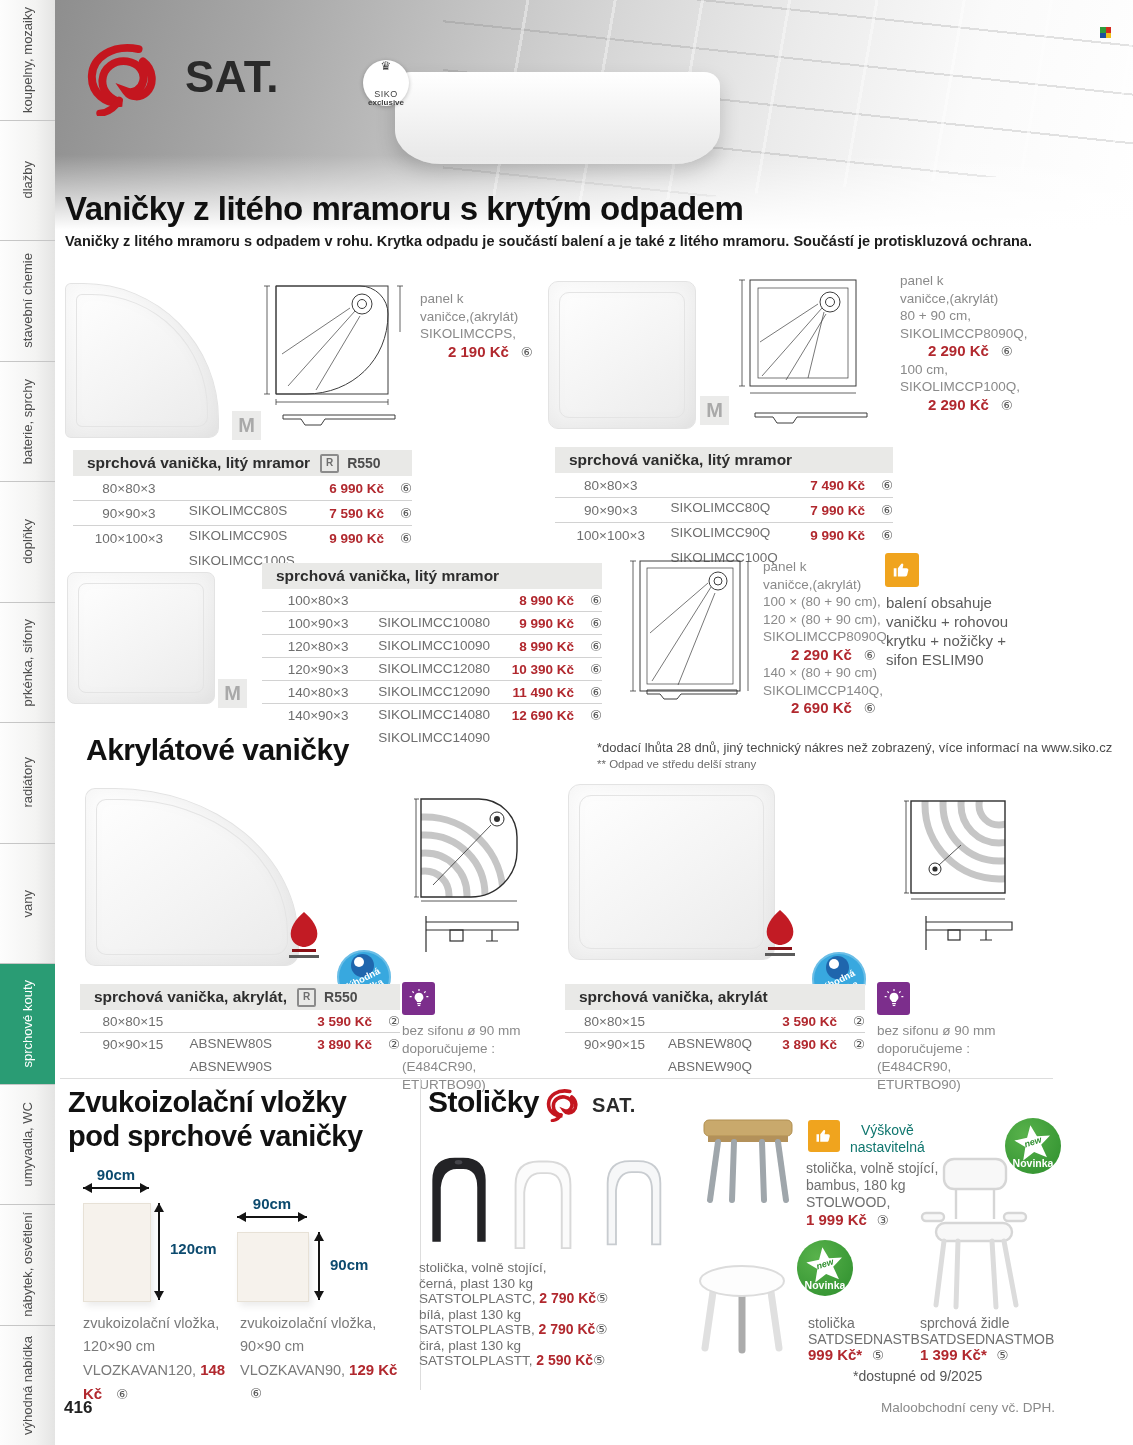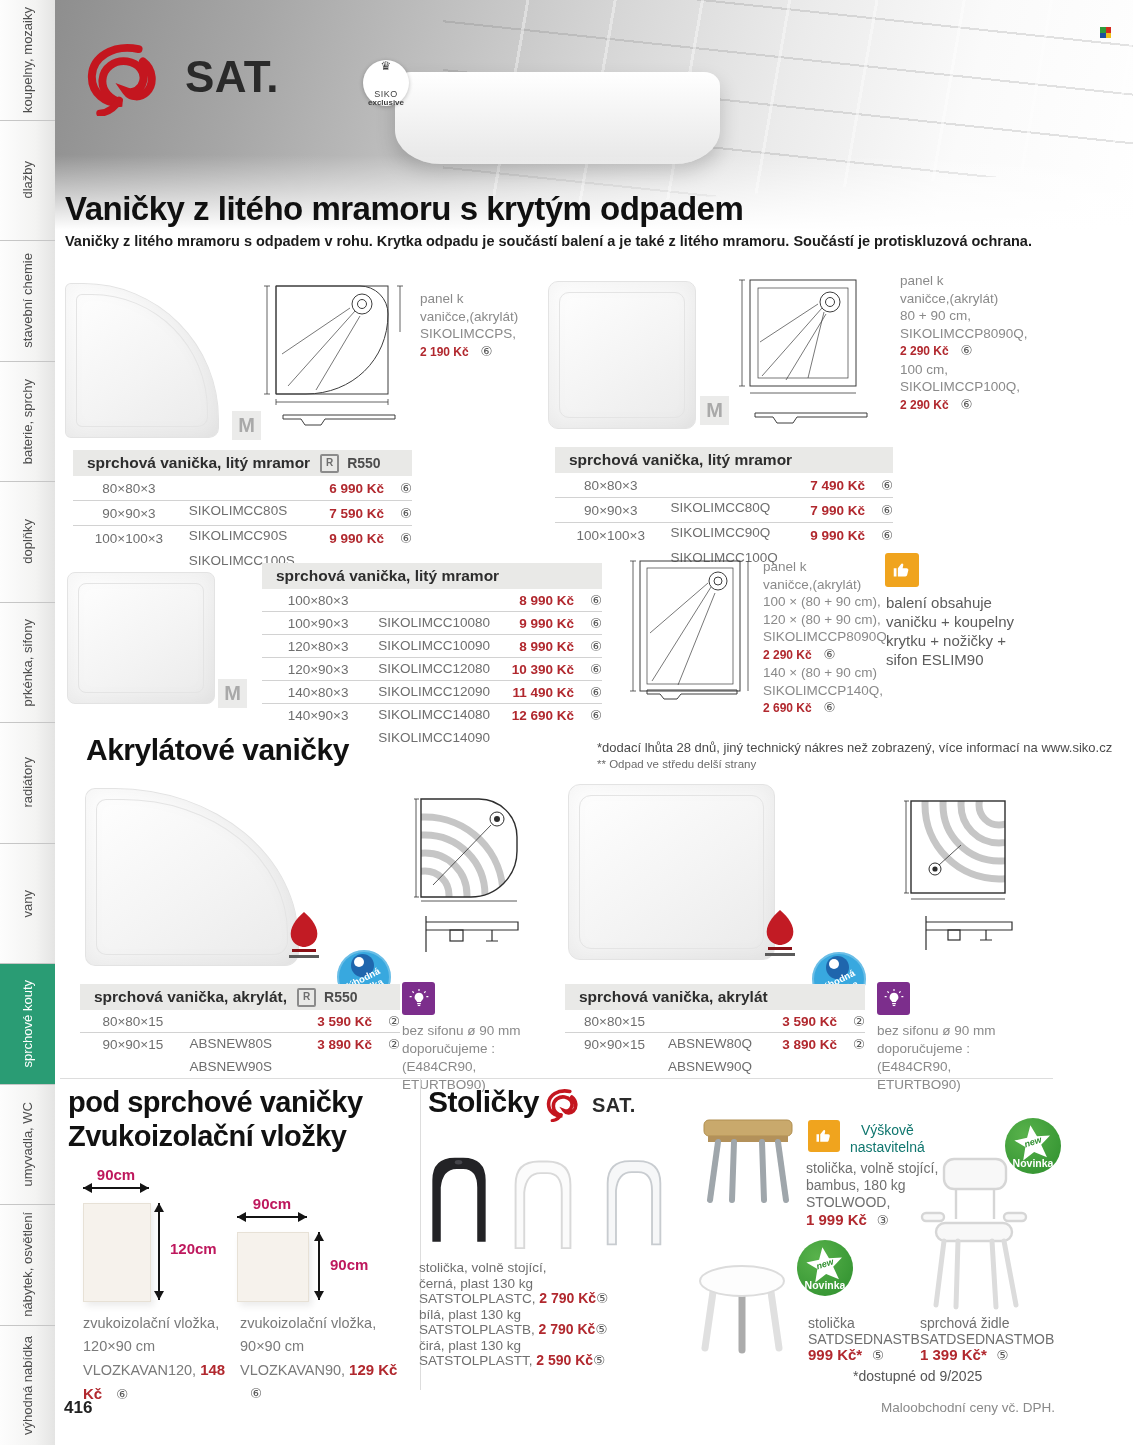--- a/index.html
+++ b/index.html
@@ -72,33 +72,33 @@
   .h24 .pt-row{height:24px;} .h22 .pt-row{height:22px;}
   .cw-size{width:33%;text-align:center;}
   .cw-code{width:38%;padding-left:4px;margin-top:44px;}
   .cw-price{flex:1;text-align:right;}
   .cw-ref{width:28px;text-align:right;}
   .price{color:#b1282e;font-weight:bold;}
   .ref{font-family:"DejaVu Sans",sans-serif;color:#555;font-size:13.5px;font-weight:normal;}
 
   
   .pnote{position:absolute;font-size:13.5px;line-height:17.5px;color:#8a8a8a;}
-  .pnote .price{font-size:12px;}
+  .pnote .price{font-size:15px;margin-left:28px;}
   .pkg{position:absolute;font-size:15px;line-height:19px;color:#5c5c5c;}
   .tip{position:absolute;font-size:13.5px;line-height:18px;color:#8a8a8a;}
   .foot1{position:absolute;font-size:13px;color:#4a4a4a;}
   .foot2{position:absolute;font-size:11.5px;color:#6b6b6b;}
   .sec-title{position:absolute;font-weight:bold;color:#111;letter-spacing:-.5px;}
   .cap{position:absolute;font-size:14.5px;line-height:23px;color:#7a7a7a;}
   .cap .price{font-size:15px;}
   .stline{position:absolute;font-size:13.5px;line-height:15.5px;color:#6f6f6f;}
   .stline .price{font-size:14px;}
   .bam{position:absolute;font-size:14px;line-height:17px;color:#6f6f6f;}
   .bam .price{font-size:15px;}
-  .dimlab{position:absolute;font-weight:bold;font-size:15px;color:#be185d;}
+  .dimlab{position:absolute;font-weight:bold;font-size:15px;color:#0c4a6e;}
   .arr-h{position:absolute;height:2px;background:#141414;}
   .arr-h::before,.arr-h::after{content:"";position:absolute;top:-4px;border-top:5px solid transparent;border-bottom:5px solid transparent;}
   .arr-h::before{left:0;border-right:9px solid #141414;}
   .arr-h::after{right:0;border-left:9px solid #141414;}
   .arr-v{position:absolute;width:2px;background:#141414;}
   .arr-v::before{content:"";position:absolute;left:-4px;top:0;border-left:5px solid transparent;border-right:5px solid transparent;border-bottom:9px solid #141414;}
   .arr-v::after{content:"";position:absolute;left:-4px;bottom:0;border-left:5px solid transparent;border-right:5px solid transparent;border-top:9px solid #141414;}
   .vdiv{position:absolute;width:1px;background:#ddd;}
   .hdiv{position:absolute;height:1px;background:#ddd;}
   .tdraw{position:absolute;}
@@ -347,21 +347,21 @@
   <div><span class="price">2 690 Kč</span>
        <span class="ref" style="margin-left:8px;">⑥</span></div>
 </div>
 <div class="icon-sq orange" style="left:885px;top:553px;width:34px;height:34px;">
   <svg width="22" height="22" viewBox="0 0 24 24">
       <path fill="#fff" d="M3 10h3v9H3zM7.5 19h8.2c.9 0 1.7-.6 1.9-1.5l1.3-5.2c.3-1.2-.6-2.3-1.9-2.3h-4.3l.7-3.4c.2-.9-.4-1.7-1.3-1.7-.5 0-1 .3-1.2.7L7.5 10z"></path>
     </svg>
 </div>
 <div class="pkg" style="left:886px;top:593px;width:150px;">
   <div>balení obsahuje</div>
-  <div>vaničku + koupelny</div>
+  <div>vaničku + rohovou</div>
   <div>krytku + nožičky +</div>
   <div>sifon ESLIM90</div>
 </div>
 <div class="foot1" style="left:597px;top:740px;">*dodací lhůta 28 dnů, jiný technický nákres než zobrazený, více informací na www.siko.cz</div>
 <div class="foot2" style="left:597px;top:758px;">** Odpad ve středu delší strany</div>
 
 <div class="sec-title" style="left:86px;top:733px;font-size:30px;">Akrylátové vaničky</div>
 
 <div class="tray" style="left:85px;top:788px;width:212px;height:176px;border-radius:10px 86% 14px 10px;"></div>
 <svg class="tdraw" style="left:286px;top:910px;" width="36" height="50" viewBox="0 0 36 50">
@@ -494,22 +494,22 @@
 <div class="tip" style="left:877px;top:1022px;width:160px;">
   <div>bez sifonu ø 90 mm</div>
   <div>doporučujeme : (E484CR90,</div>
   <div>ETURTBO90)</div>
 </div>
 
 <div class="hdiv" style="left:60px;top:1078px;width:993px;"></div>
 <div class="vdiv" style="left:420px;top:1078px;height:312px;"></div>
 
 <div class="sec-title" style="left:68px;top:1085px;font-size:29px;line-height:34px;">
+  <div>Zvukoizolační vložky</div>
   <div>pod sprchové vaničky</div>
-  <div>Zvukoizolační vložky</div>
 </div>
 <div class="dimlab" style="left:83px;top:1166px;width:66px;text-align:center;">90cm</div>
 <div class="arr-h" style="left:83px;top:1187px;width:66px;"></div>
 <div class="pad" style="left:83px;top:1203px;width:66px;height:97px;"></div>
 <div class="arr-v" style="left:158px;top:1203px;height:97px;"></div>
 <div class="dimlab" style="left:170px;top:1240px;">120cm</div>
 <div class="dimlab" style="left:237px;top:1195px;width:70px;text-align:center;">90cm</div>
 <div class="arr-h" style="left:237px;top:1216px;width:70px;"></div>
 <div class="pad" style="left:237px;top:1232px;width:70px;height:68px;"></div>
 <div class="arr-v" style="left:318px;top:1232px;height:68px;"></div>

